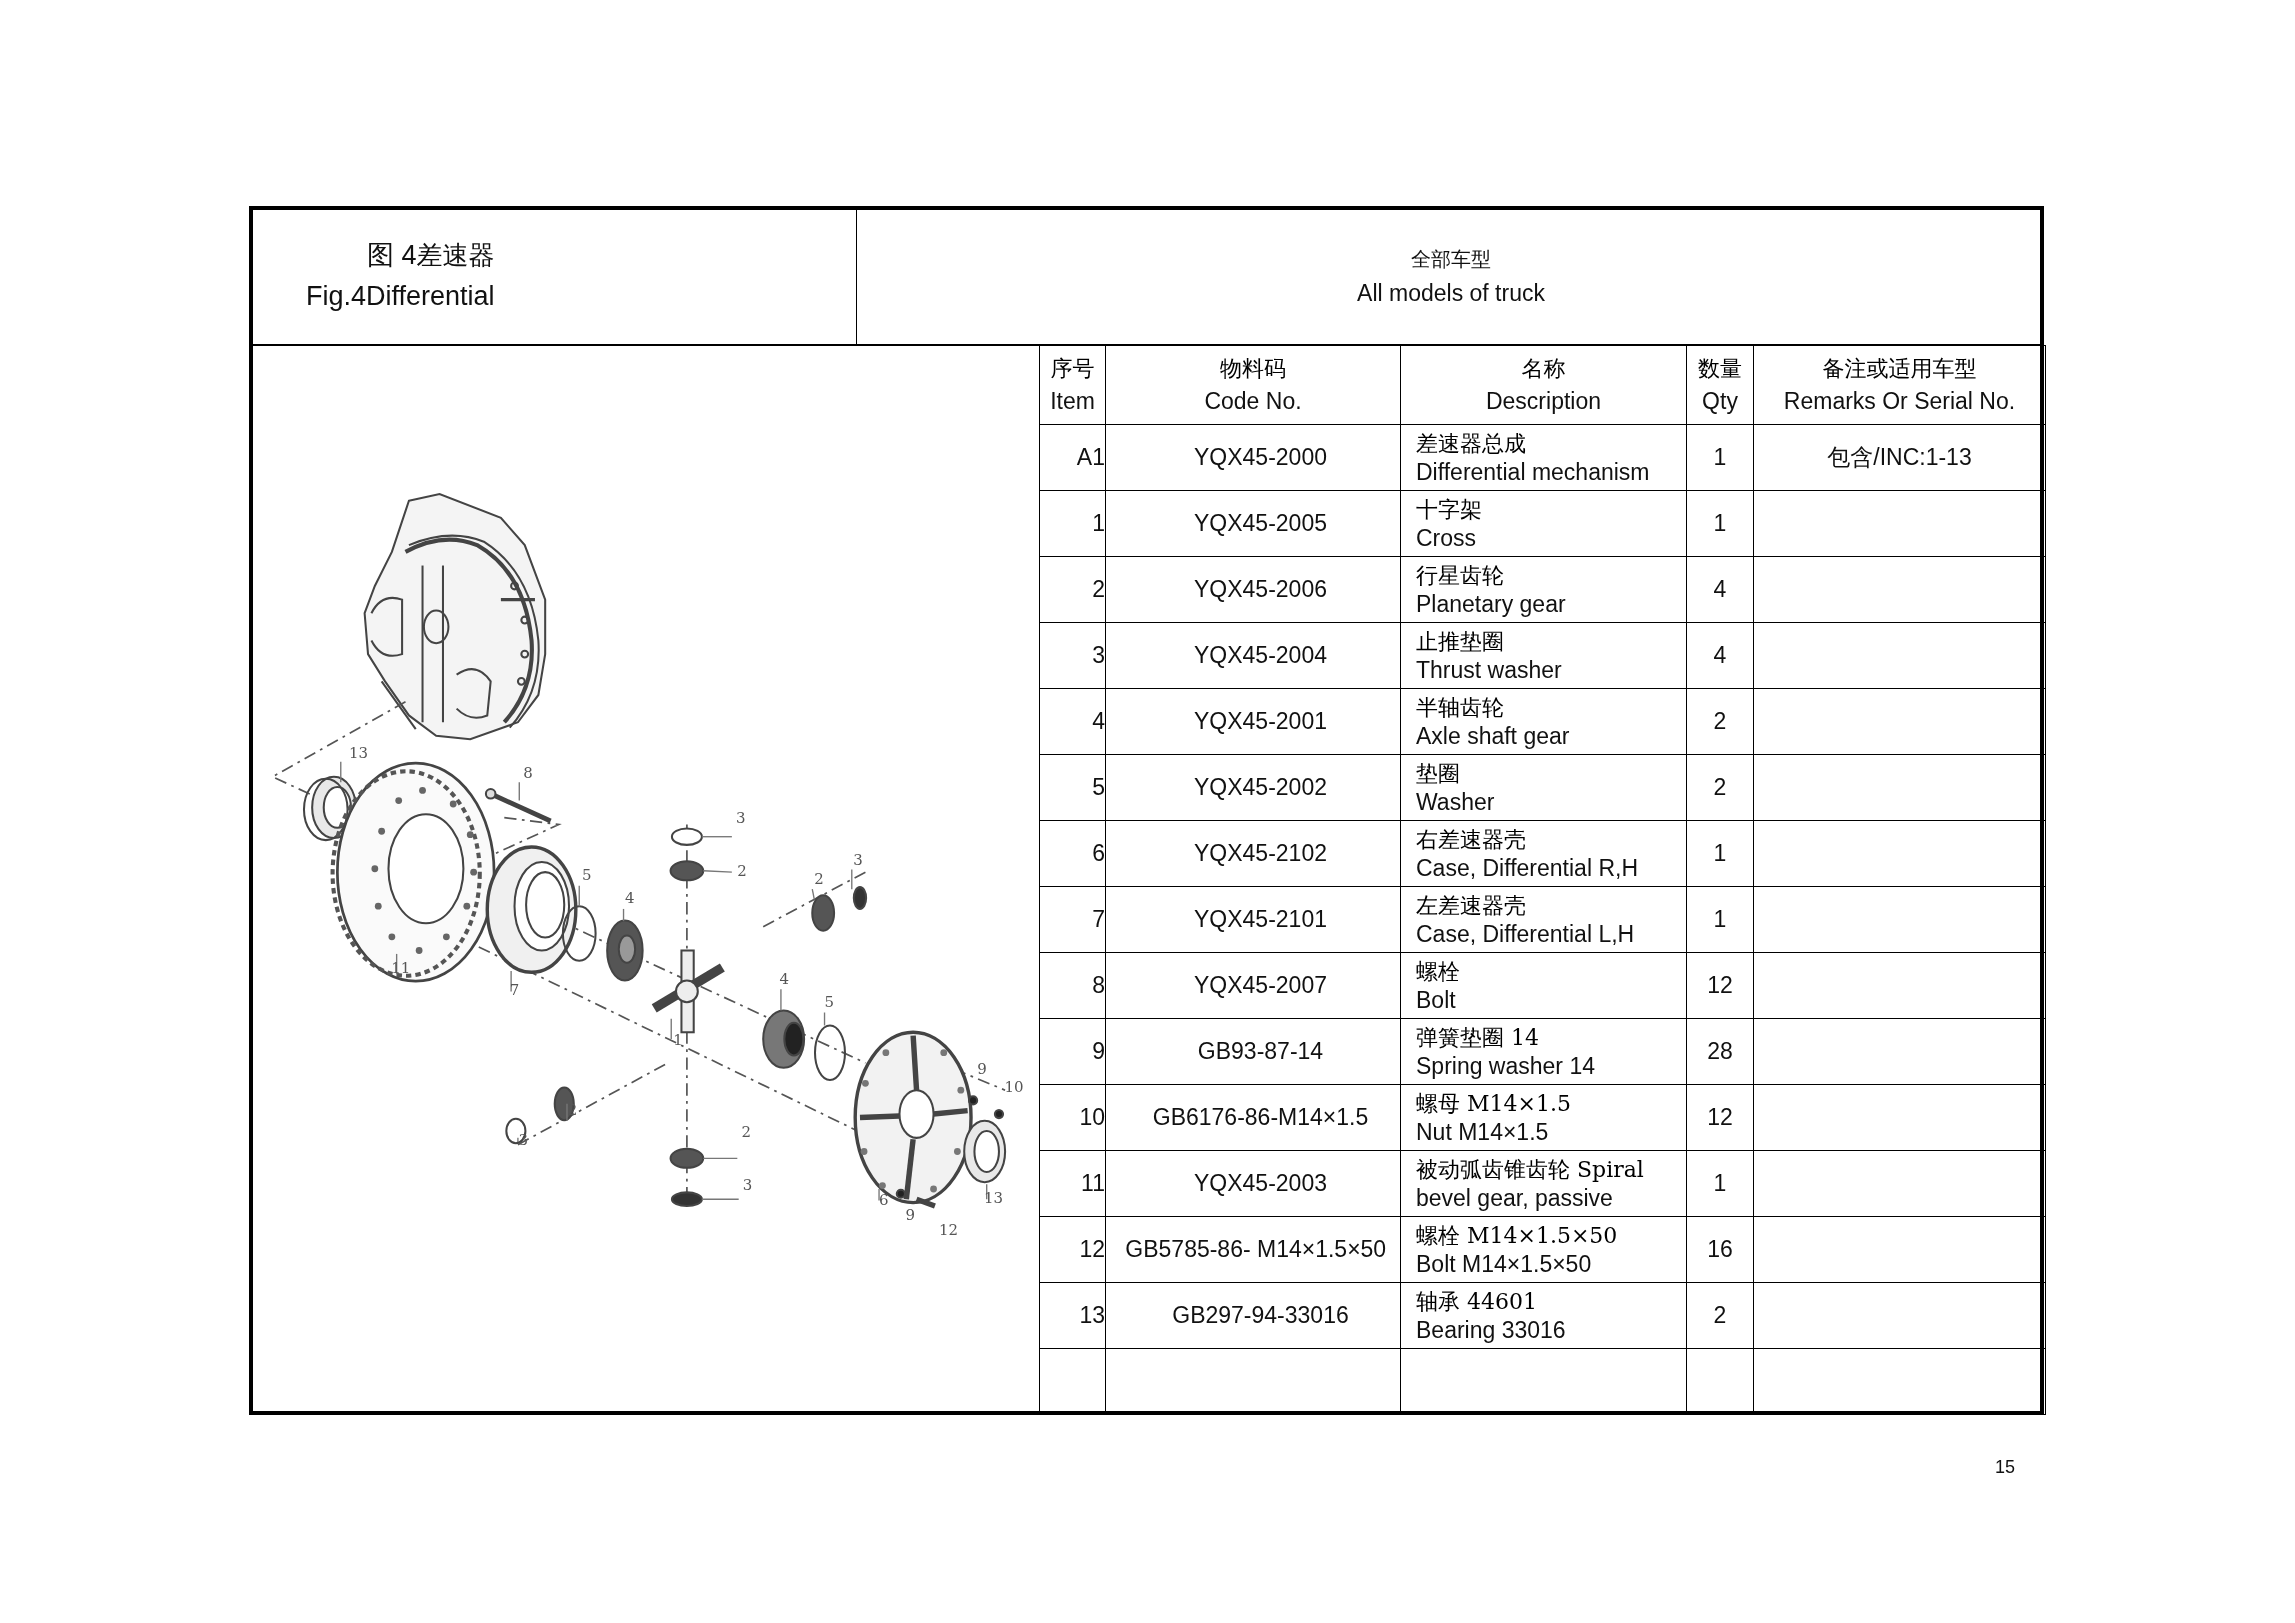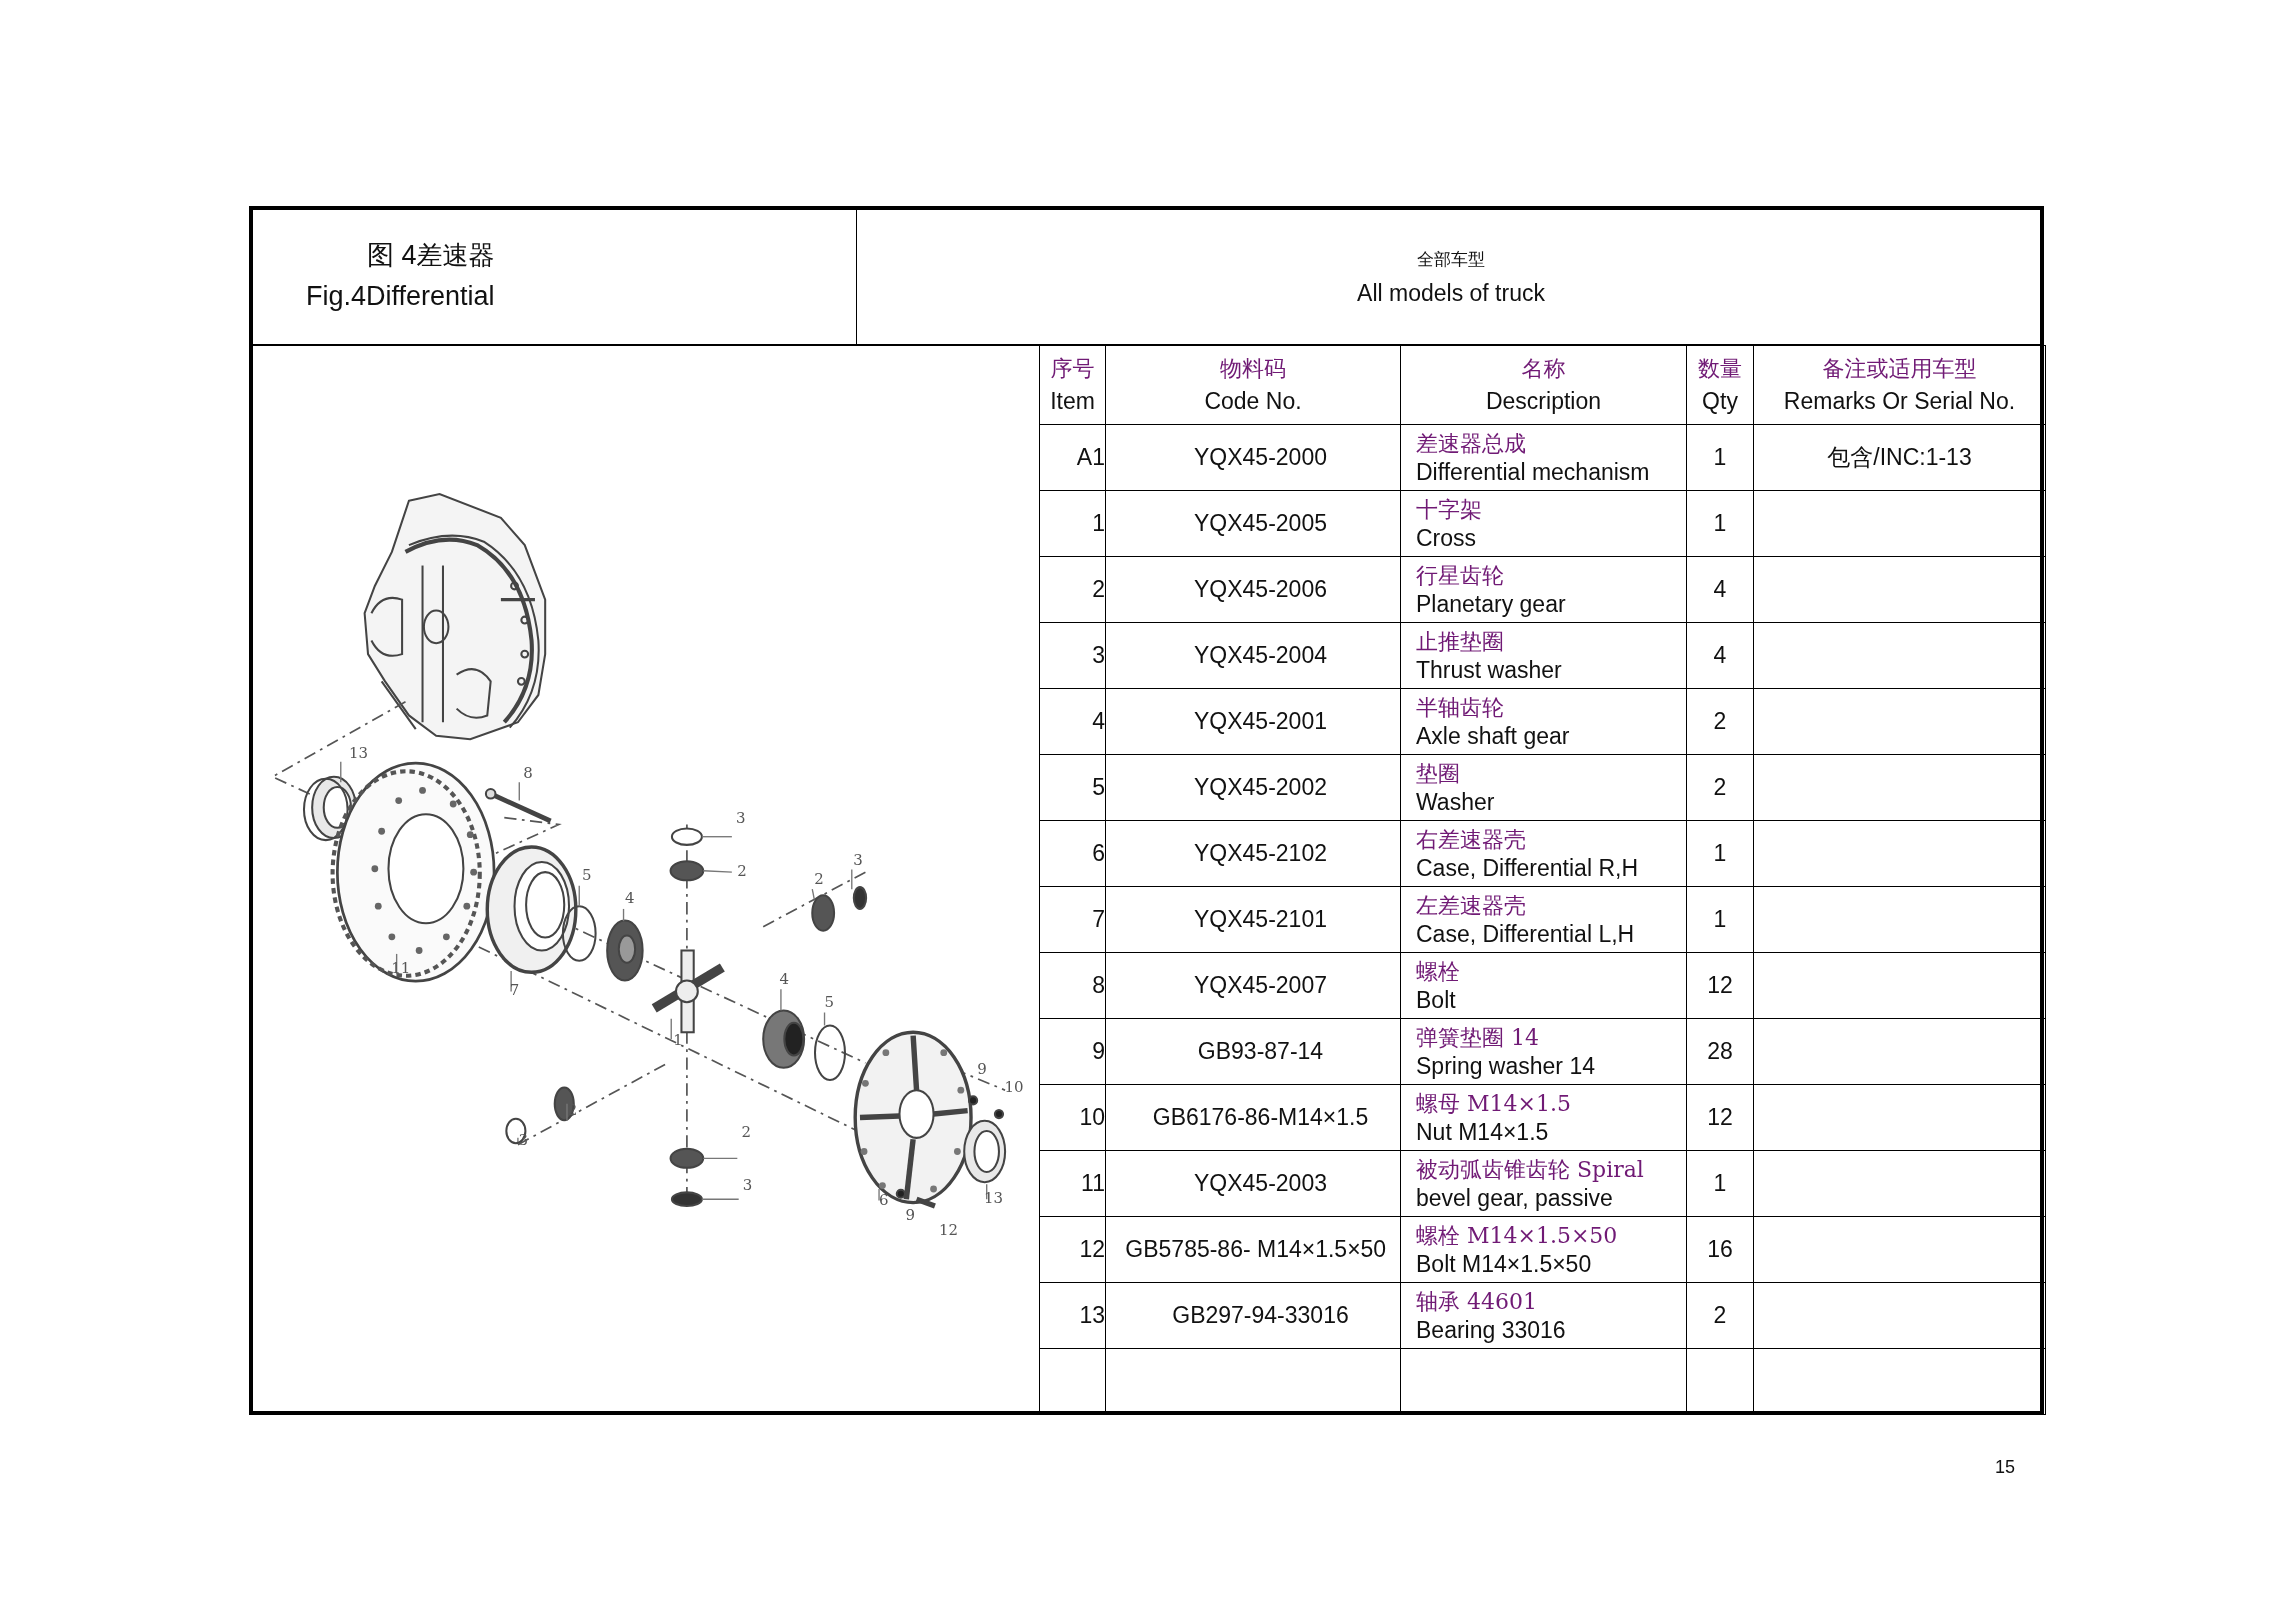--- a/index.html
+++ b/index.html
@@ -7,26 +7,26 @@
          font-family: "Liberation Sans", "DejaVu Sans", sans-serif; color: #111; }
   .frame { position: absolute; left: 249px; top: 206px; width: 1795px; height: 1209px;
            box-sizing: border-box; border: 4.1px solid #000; }
   .hline { position: absolute; background: #000; }
   .vline { position: absolute; background: #000; }
   .title-block { position: absolute; left: 273px; top: 235px; font-size: 27px; line-height: 41px; text-align: right; }
   .title-block .row { white-space: nowrap; }
   .title-block .num { display: inline-block; width: 93px; }
   .scope { position: absolute; left: 861px; top: 242px; width: 1180px; text-align: center;
            font-size: 23px; line-height: 34px; }
-  .scope .cn { font-family: "DejaVu Serif", serif; font-size: 17px; }
+  .scope .cn { font-family: "DejaVu Serif", serif; font-size: 20px; }
   table.parts { position: absolute; left: 1039px; top: 345px; border-collapse: collapse;
                 table-layout: fixed; font-size: 23px; }
   table.parts td, table.parts th { border: 1.4px solid #000; padding: 0; overflow: hidden; }
   table.parts th { font-weight: normal; text-align: center; line-height: 33px; height: 78px; }
-  table.parts .cn { font-family: "DejaVu Serif", serif; font-size: 22px; color: #701a75; }
+  table.parts .cn { font-family: "DejaVu Serif", serif; font-size: 22px; color: #000000; }
   table.parts td { height: 65px; }
   table.parts td.item { text-align: right; }
   table.parts td.code { padding-left: 15px; white-space: nowrap; text-align: center; }
   table.parts td.code.tight { padding-left: 5.5px; }
   table.parts td.desc { padding-left: 15px; line-height: 28px; white-space: nowrap; }
   table.parts td.qty { text-align: center; }
   table.parts td.rem { text-align: center; }
   table.parts tr.blank td { height: 65px; }
   .page-num { position: absolute; left: 1995px; top: 1457px; font-size: 18px; }
   svg.drawing { position: absolute; left: 0; top: 0; }

